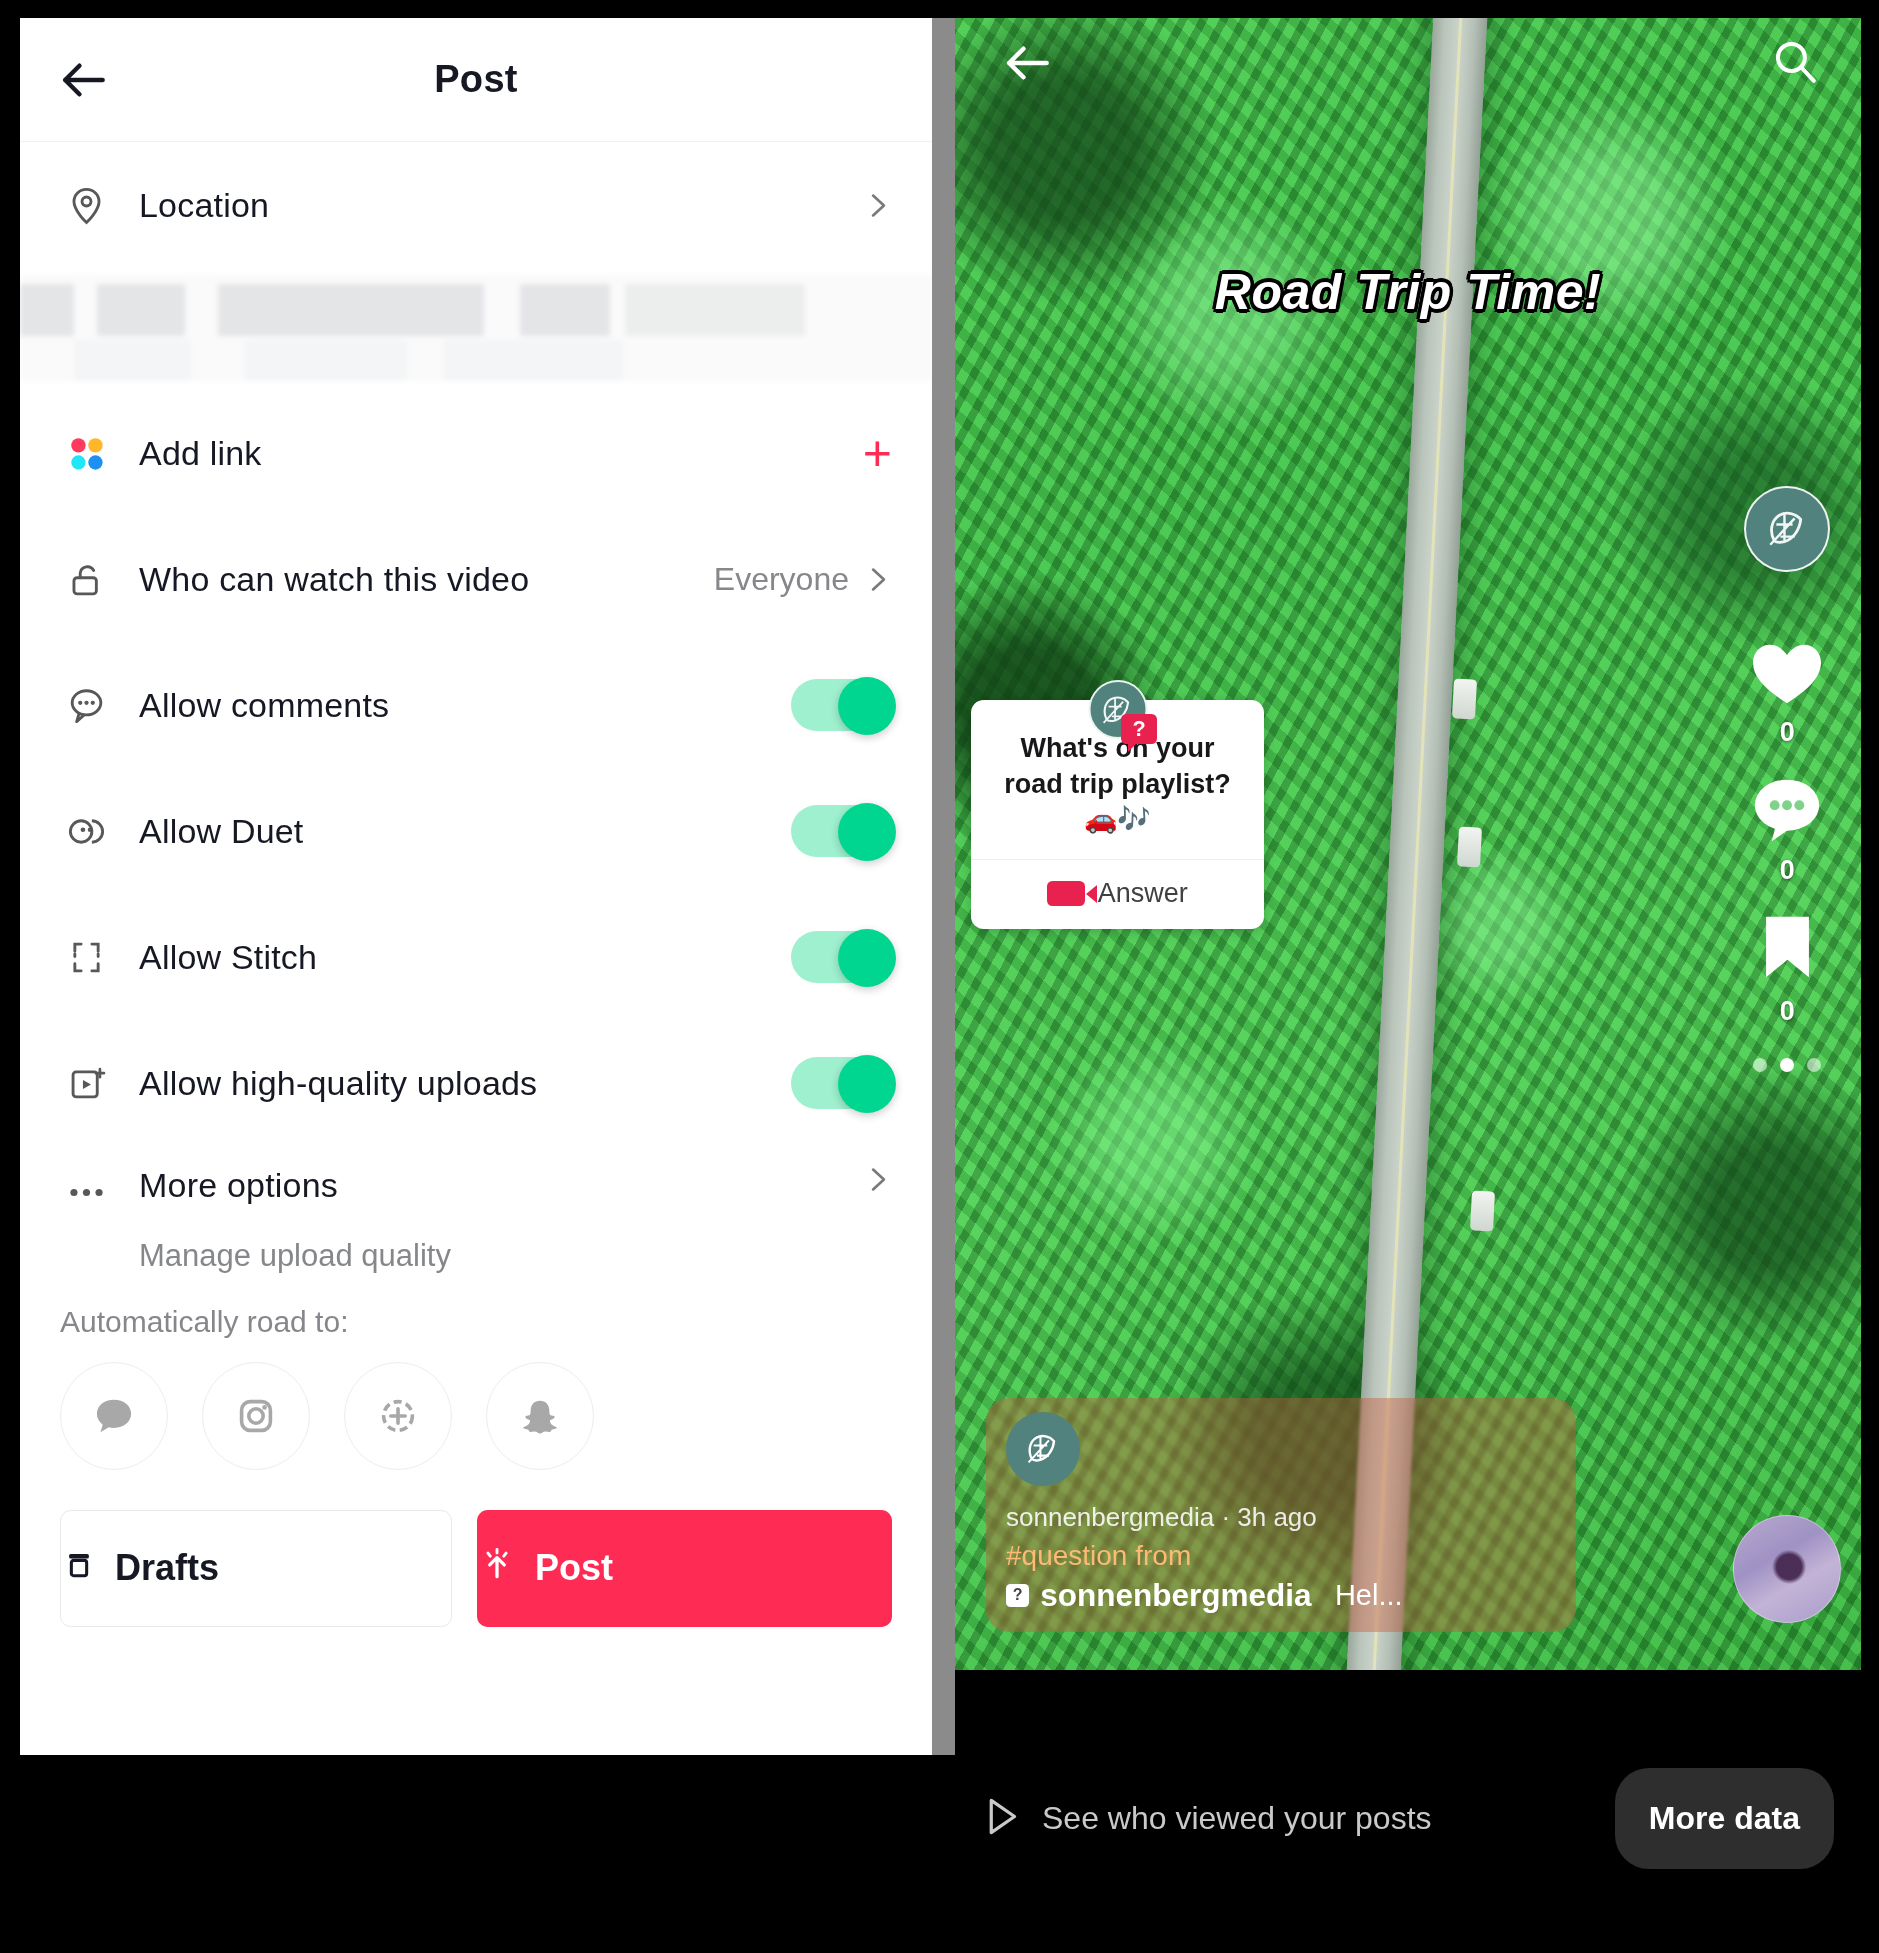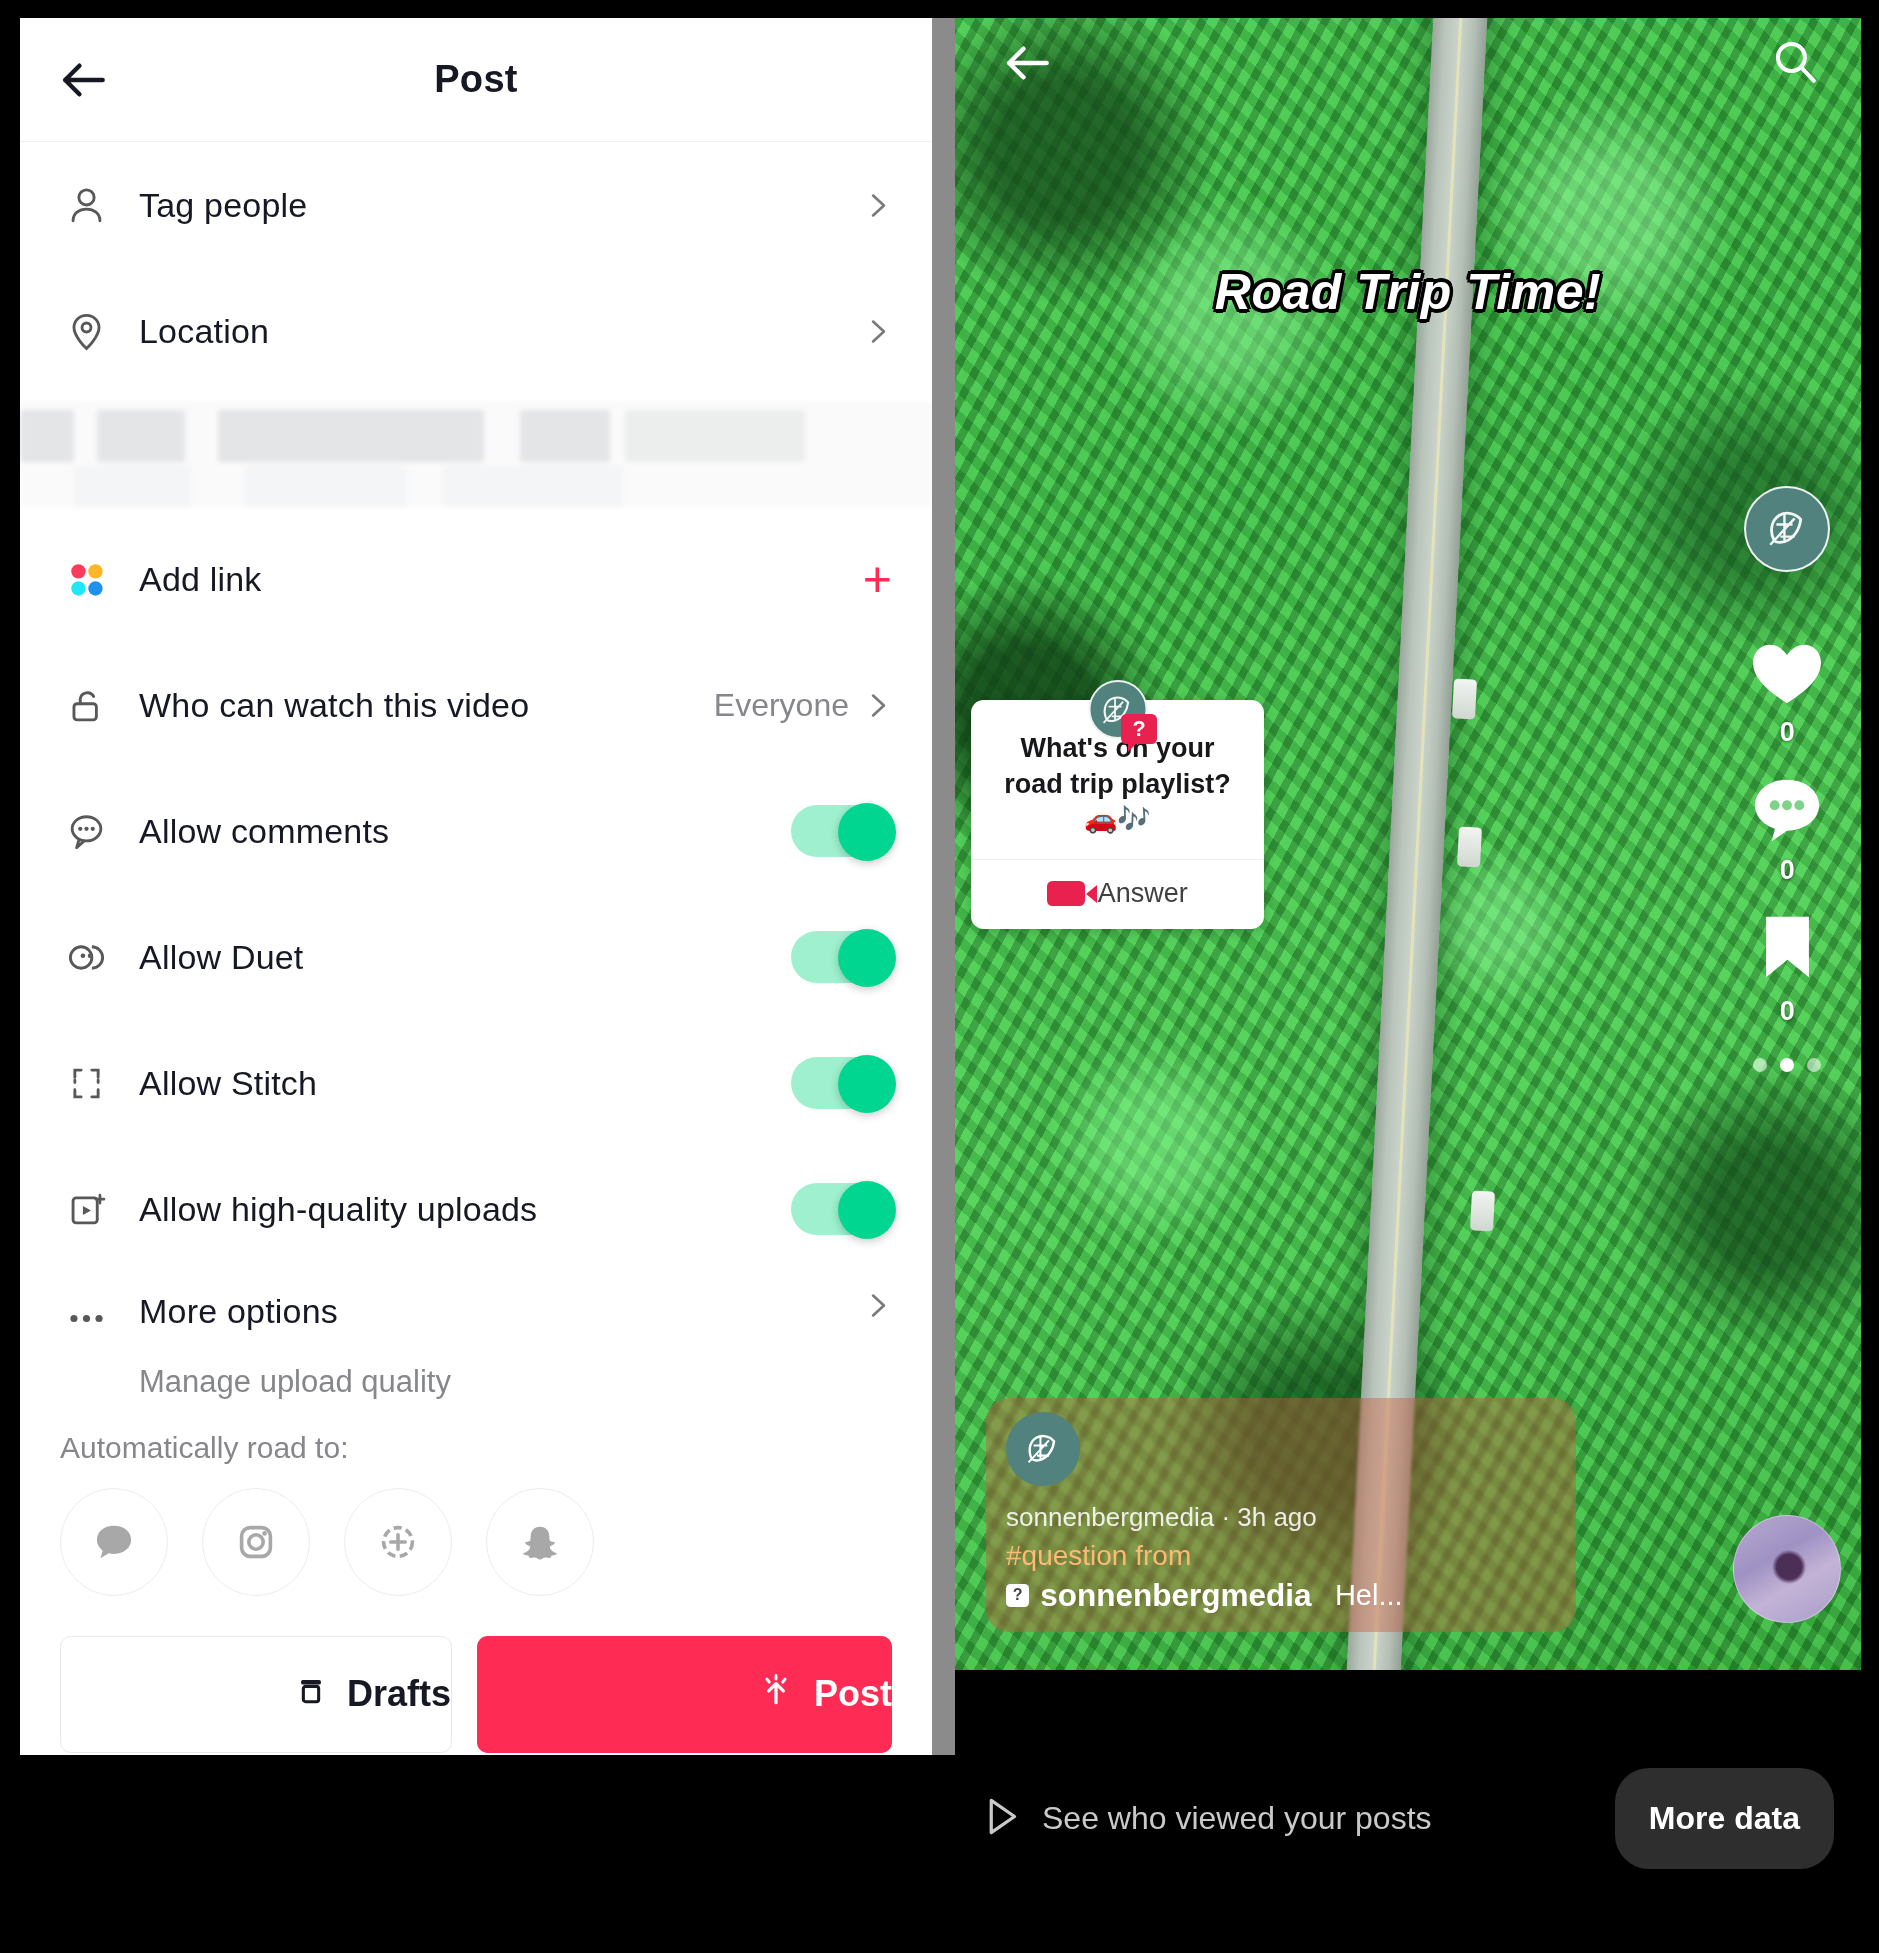--- a/index.html
+++ b/index.html
@@ -93,21 +93,21 @@
     display: flex; align-items: center; justify-content: center;
     cursor: pointer;
   }
 
   .action-bar {
     display: flex; gap: 25px;
     padding: 40px 40px 0 40px;
   }
   .btn {
     height: 117px; border-radius: 10.8px;
-    display: flex; align-items: center; justify-content: flex-end;
+    display: flex; align-items: center; justify-content: flex-start;
     gap: 18px; cursor: pointer;
     font-size: 36px; font-weight: bold;
   }
   .btn-drafts {
     flex: 0 0 392px; background: #fff;
     border: 1.8px solid #e8e8e8; color: #161823;
   }
   .btn-post {
     flex: 1; background: #fe2c55; color: #fff;
   }
@@ -297,34 +297,20 @@
       <span class="back-arrow">
         <svg viewBox="0 0 56 56" width="50" height="50">
           <path d="M24 12 L8 28 L24 44 M8 28 H50" fill="none" stroke="#161823" stroke-width="5" stroke-linecap="round" stroke-linejoin="round"></path>
         </svg>
       </span>
       <div class="panel-title">Post</div>
     </div>
 
     <div class="rows">
 
-      <div class="row">
-        <span class="ico">
-          <svg viewBox="0 0 48 48" width="43" height="43">
-            <circle cx="24" cy="15" r="8.5" fill="none" stroke="#585858" stroke-width="3.2"></circle>
-            <path d="M9 41c0-8 6.7-13 15-13s15 5 15 13" fill="none" stroke="#585858" stroke-width="3.2" stroke-linecap="round"></path>
-          </svg>
-        </span>
-        <span class="label">Tag people</span>
-        <span class="chev">
-          <svg viewBox="0 0 30 30" width="27" height="27">
-              <path d="M9 4 L21 15 L9 26" fill="none" stroke="#7a7a7a" stroke-width="3" stroke-linecap="round" stroke-linejoin="round"></path>
-            </svg>
-        </span>
-      </div>
 
       <div class="row">
         <span class="ico">
           <svg viewBox="0 0 48 48" width="43" height="43">
             <path d="M24 6c-8 0-14 6-14 13.5C10 30 24 43 24 43s14-13 14-23.5C38 12 32 6 24 6z" fill="none" stroke="#585858" stroke-width="3.2"></path>
             <circle cx="24" cy="19.5" r="5" fill="none" stroke="#585858" stroke-width="3.2"></circle>
           </svg>
         </span>
         <span class="label">Location</span>
         <span class="chev">

